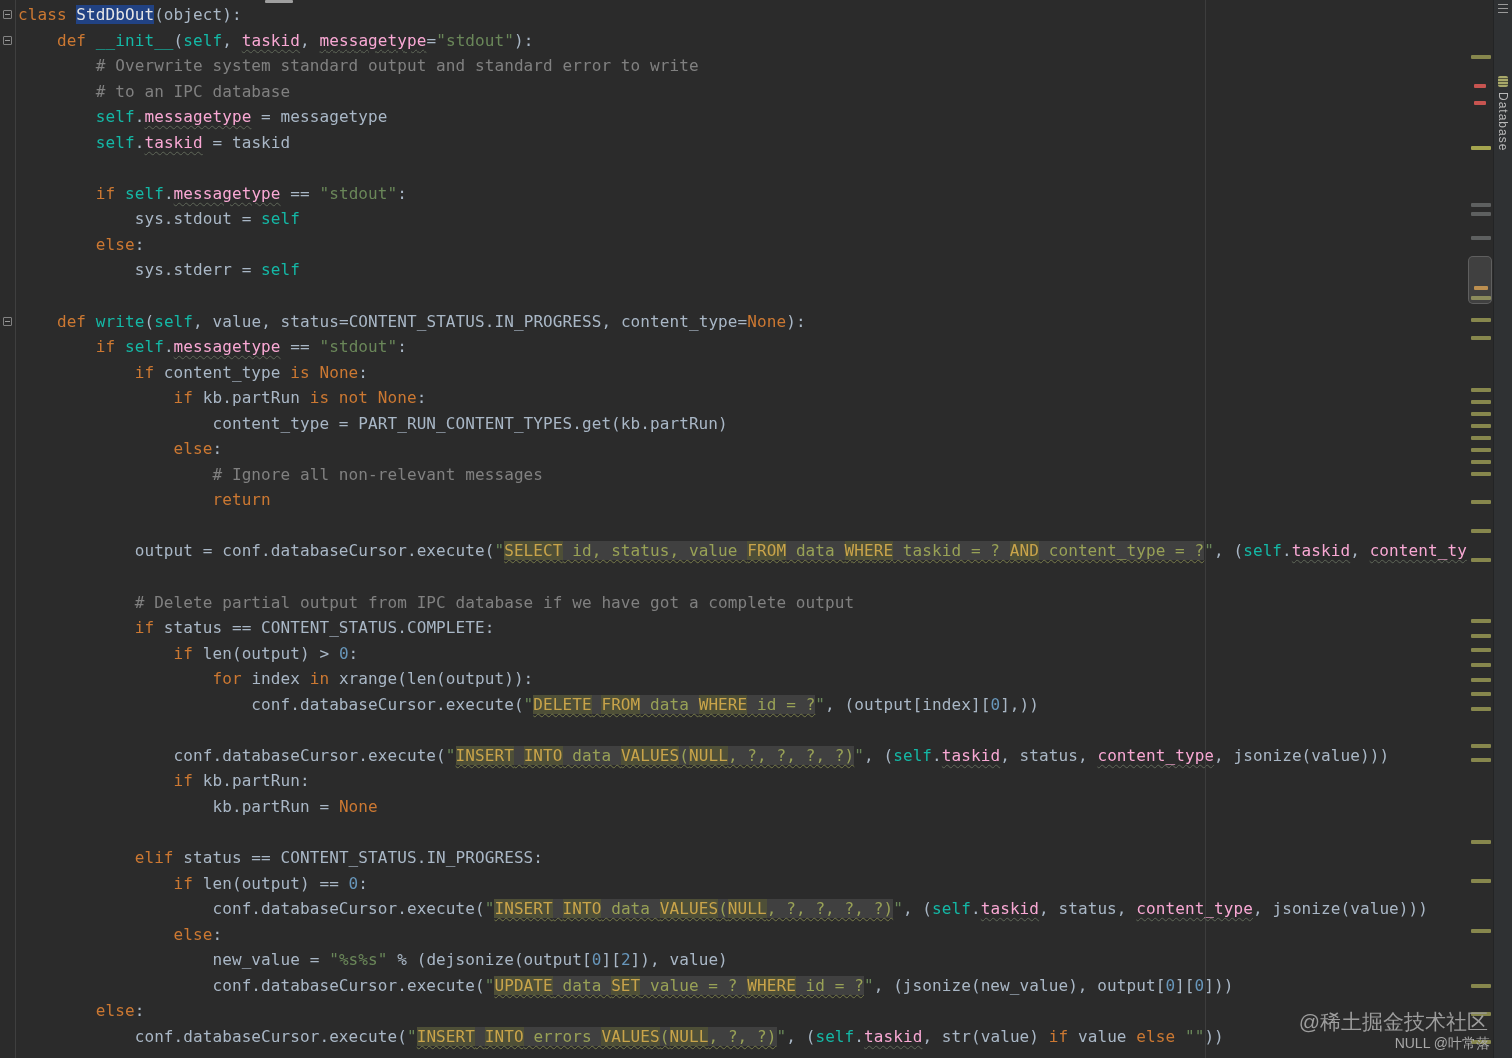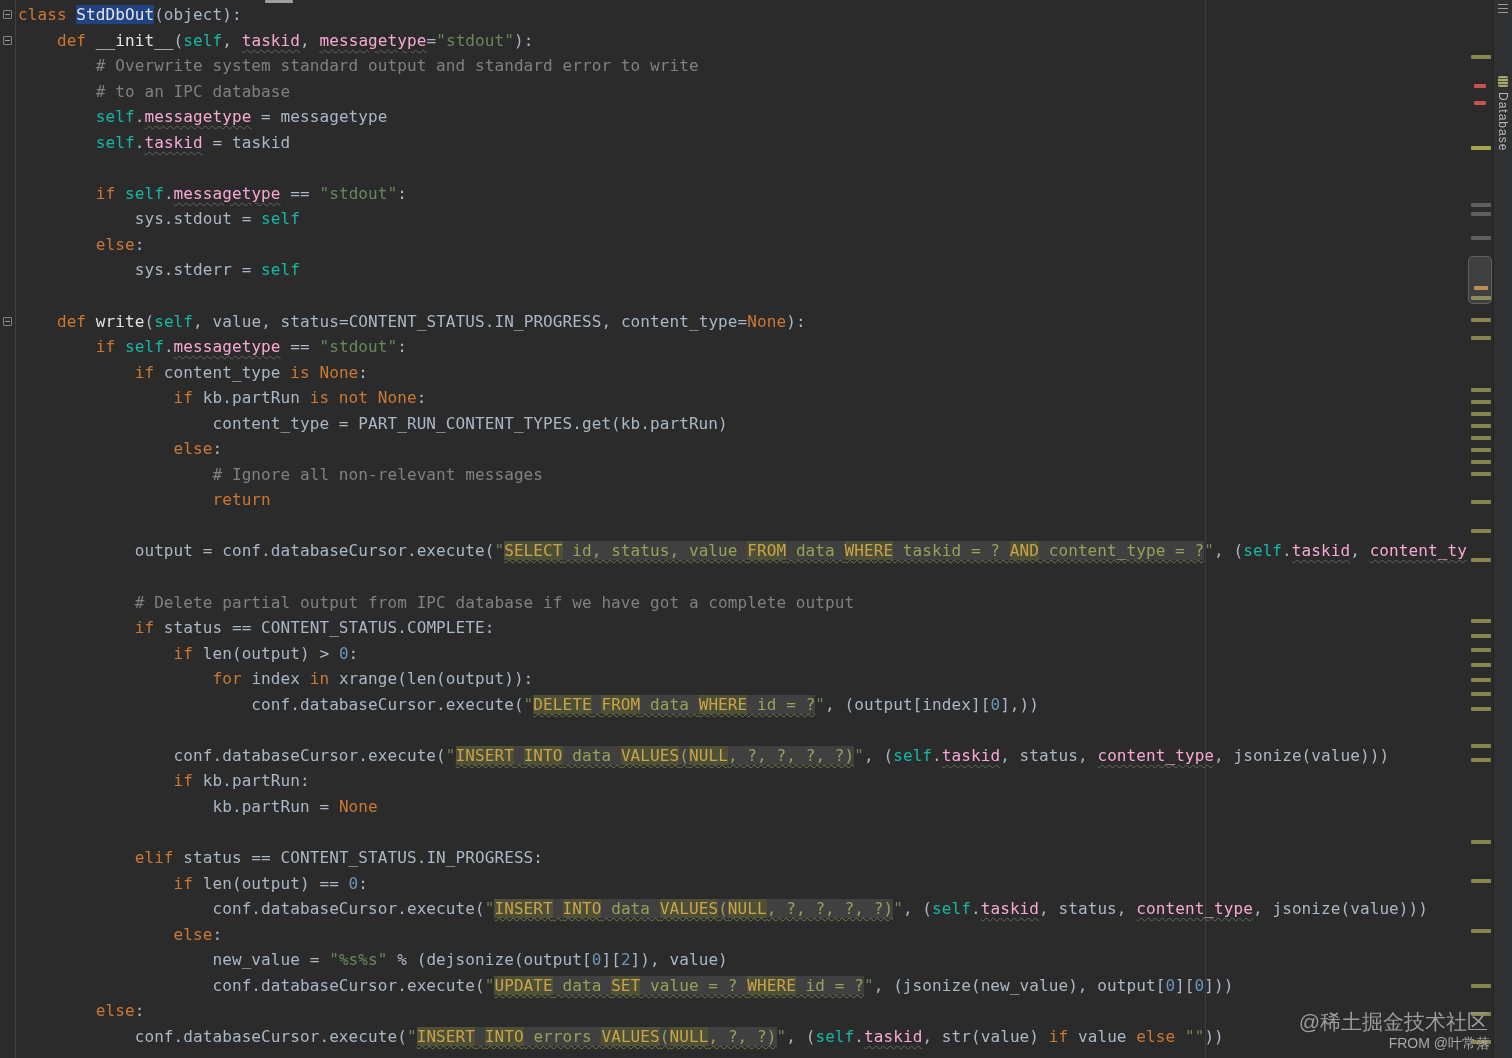--- a/index.html
+++ b/index.html
@@ -8,21 +8,21 @@
 
   
   .code{position:absolute;left:0;top:0;right:18px;bottom:0;padding:2px 0 0 18px;
         font-size:16px;line-height:25.55px;letter-spacing:0.09px;color:#a9b7c6;
         white-space:pre;overflow:hidden;}
   .line{height:25.55px;white-space:pre;}
 
   .tk-pl{color:#a9b7c6;}
   .tk-kw{color:#cc7832;}
   .tk-self{color:#14b8a6;}
-  .tk-fn{color:#e5e5e5;}
+  .tk-fn{color:#14b8a6;}
   .tk-str{color:#6a8759;}
   .tk-com{color:#808080;}
   .tk-num{color:#6897bb;}
   .tk-sel{background:#214283;color:#e6e6e6;}
   .tk-plu{color:#f9a8d4;text-decoration:underline wavy #5f6658;text-decoration-thickness:1px;text-underline-offset:3px;}
   .tk-sqlk{color:#c9a44a;background:#4e4f37;text-decoration:underline wavy #767949;text-decoration-thickness:1px;text-underline-offset:3px;}
   .tk-sqlt{color:#98a156;background:#404040;text-decoration:underline wavy #767949;text-decoration-thickness:1px;text-underline-offset:3px;}
 
   
   .gutter{position:absolute;left:0;top:0;bottom:0;width:15px;background:#2b2b2b;border-right:1px solid #3f3f3f;z-index:3;}
@@ -111,14 +111,14 @@
 
   <div class="right-bar">
     <div class="menu-icon"></div>
     <div class="db-button">
       <span class="db-icon"></span>
       <span class="db-label">Database</span>
     </div>
   </div>
 
   <div class="wm1">@稀土掘金技术社区</div>
-  <div class="wm2">FROM @叶常落</div>
+  <div class="wm2">NULL @叶常落</div>
 </div>
 
 </body></html>

